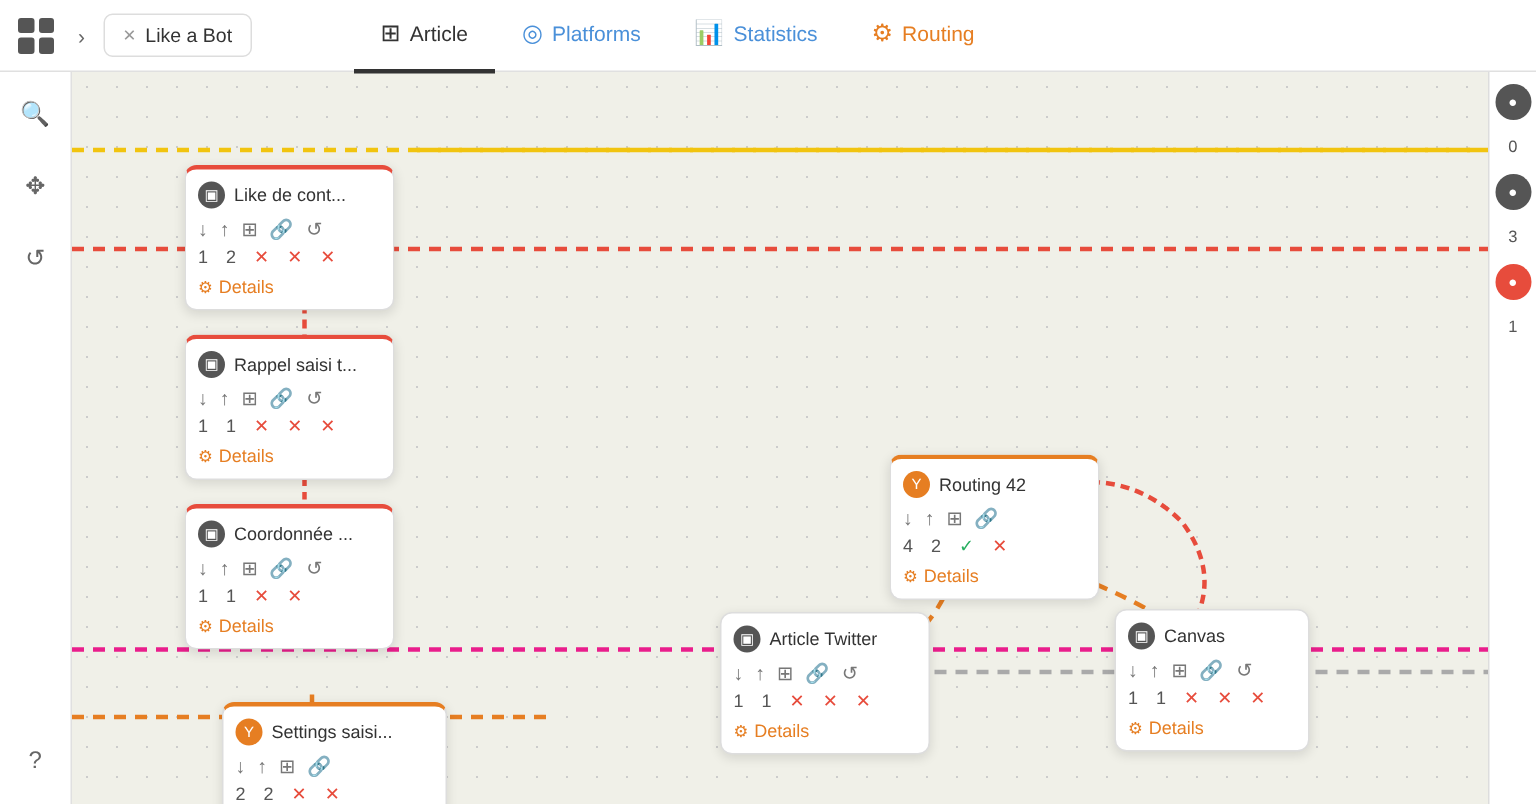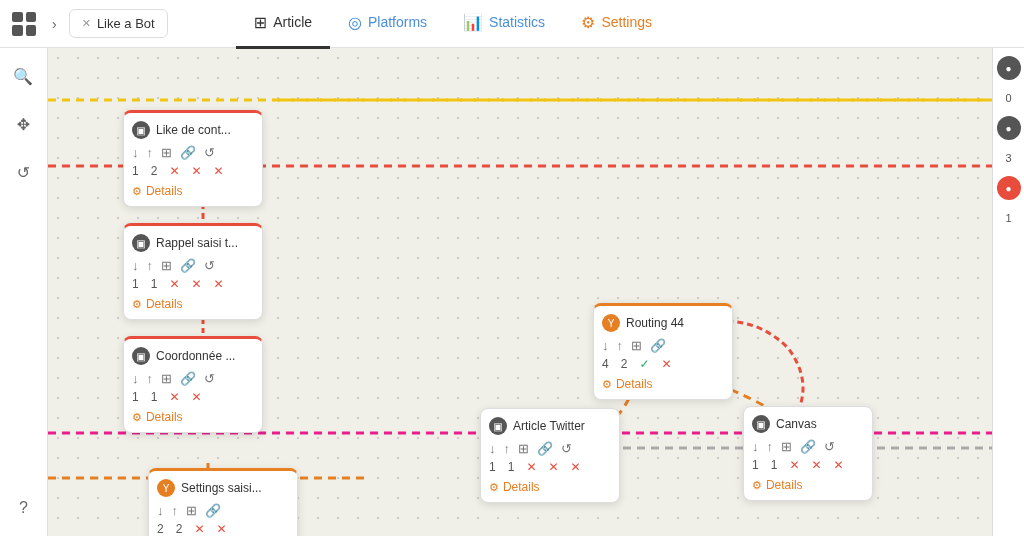--- a/index.html
+++ b/index.html
@@ -104,21 +104,21 @@
     <a class="nav-tab blue">
       <span class="tab-icon">◎</span>
       <span>Platforms</span>
     </a>
     <a class="nav-tab blue">
       <span class="tab-icon">📊</span>
       <span>Statistics</span>
     </a>
     <a class="nav-tab orange">
       <span class="tab-icon">⚙</span>
-      <span>Settings</span>
+      <span>Routing</span>
     </a>
   </nav>
 </div>
 
 <div id="sidebar">
   <div class="sidebar-icon">🔍</div>
   <div class="sidebar-icon">✥</div>
   <div class="sidebar-icon">↺</div>
   <div class="sidebar-icon bottom" style="margin-top: auto;">?</div>
 </div>
@@ -241,21 +241,21 @@
       <span>2</span>
       <span class="x-mark">✕</span>
       <span class="x-mark">✕</span>
     </div>
 
   </div>
 
   <div class="node-card node-orange-top" style="left:545px; top:255px;">
     <div class="node-header">
       <div class="node-icon orange">Y</div>
-      <span>Routing 44</span>
+      <span>Routing 42</span>
     </div>
     <div class="node-actions">
       <span class="act">↓</span>
       <span class="act">↑</span>
       <span class="act">⊞</span>
       <span class="act">🔗</span>
     </div>
     <div class="node-counts">
       <span>4</span>
       <span>2</span>

